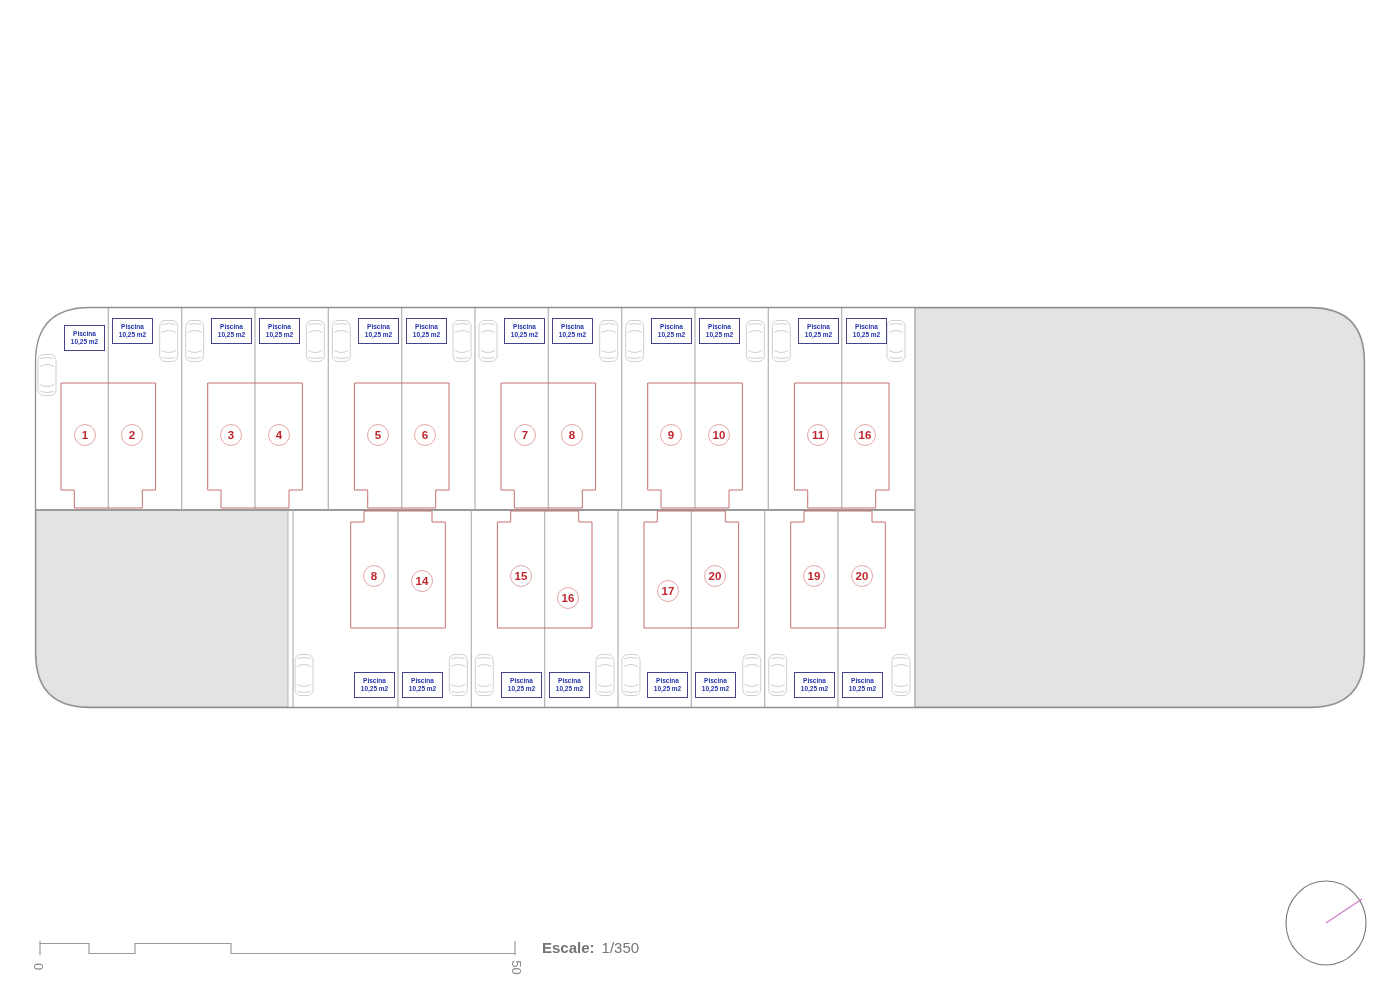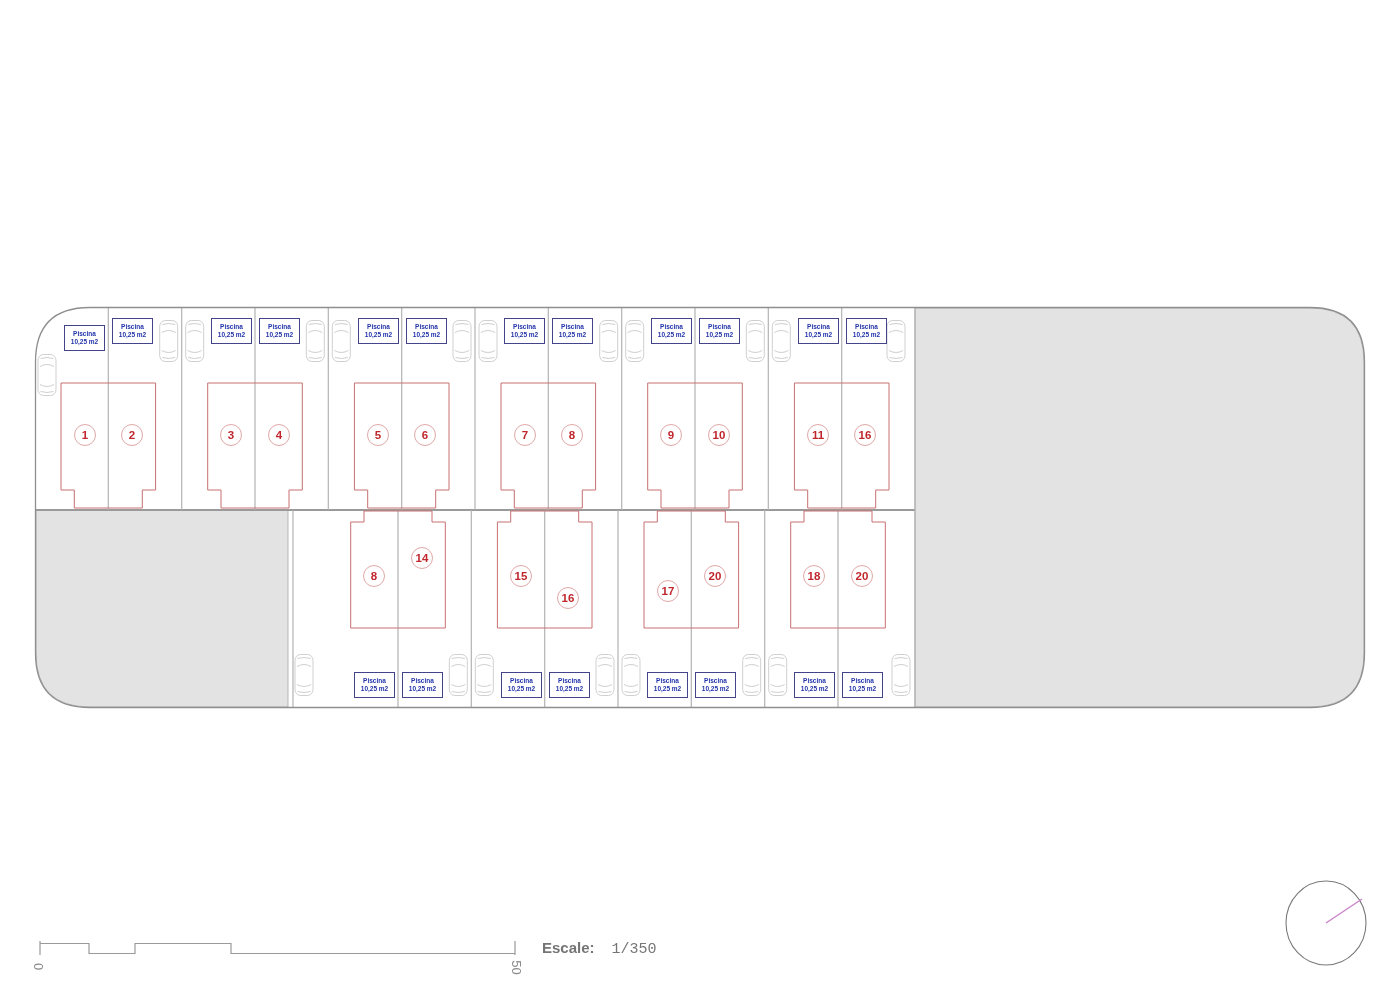--- a/index.html
+++ b/index.html
@@ -28,21 +28,21 @@
   .vlabel {
     position:absolute; font-size:13px; color:#8a8a8a;
     transform:rotate(90deg); transform-origin:center;
     white-space:nowrap;
   }
   .scale-caption {
     position:absolute; left:542px; top:939px;
     font-size:15px; color:#757575; white-space:nowrap;
   }
   .scale-caption .cap-bold { font-weight:700; }
-  .scale-caption .cap-val { font-weight:400; margin-left:17px;font-family:Liberation Mono, monospace; }
+  .scale-caption .cap-val { font-weight:400; margin-left:7px; }
 
   
   .gray-area { fill:#e3e3e3; stroke:#a6a6a6; stroke-width:0.8; }
   .boundary  { fill:none; stroke:#8f8f8f; stroke-width:1.3; }
   .rowline   { stroke:#9a9a9a; stroke-width:2; }
   .divider   { stroke:#b3b3b3; stroke-width:1.2; }
   .building  { fill:none; stroke:#c87070; stroke-width:1; }
   .car       { fill:none; stroke:#cfcfcf; stroke-width:1; }
   .scaleline { fill:none; stroke:#9a9a9a; stroke-width:1.2; }
   .compass-circle { fill:none; stroke:#7a7a7a; stroke-width:1.1; }
@@ -143,26 +143,26 @@
   <div class="plot-number" style="left:367px;top:424px">5</div>
   <div class="plot-number" style="left:414px;top:424px">6</div>
   <div class="plot-number" style="left:514px;top:424px">7</div>
   <div class="plot-number" style="left:561px;top:424px">8</div>
   <div class="plot-number" style="left:660px;top:424px">9</div>
   <div class="plot-number" style="left:708px;top:424px">10</div>
   <div class="plot-number" style="left:807px;top:424px">11</div>
   <div class="plot-number" style="left:854px;top:424px">16</div>
 
   <div class="plot-number" style="left:363px;top:565px">8</div>
-  <div class="plot-number" style="left:411px;top:547px">14</div>
+  <div class="plot-number" style="left:411px;top:570px">14</div>
   <div class="plot-number" style="left:510px;top:565px">15</div>
   <div class="plot-number" style="left:557px;top:587px">16</div>
   <div class="plot-number" style="left:657px;top:580px">17</div>
   <div class="plot-number" style="left:704px;top:565px">20</div>
-  <div class="plot-number" style="left:803px;top:565px">18</div>
+  <div class="plot-number" style="left:803px;top:565px">19</div>
   <div class="plot-number" style="left:851px;top:565px">20</div>
 
   <div class="pool-box" style="left:64px;top:325px">
     <span>Piscina</span>
       <span>10,25 m2</span>
   </div>
   <div class="pool-box" style="left:112px;top:318px">
     <span>Piscina</span>
       <span>10,25 m2</span>
   </div>

